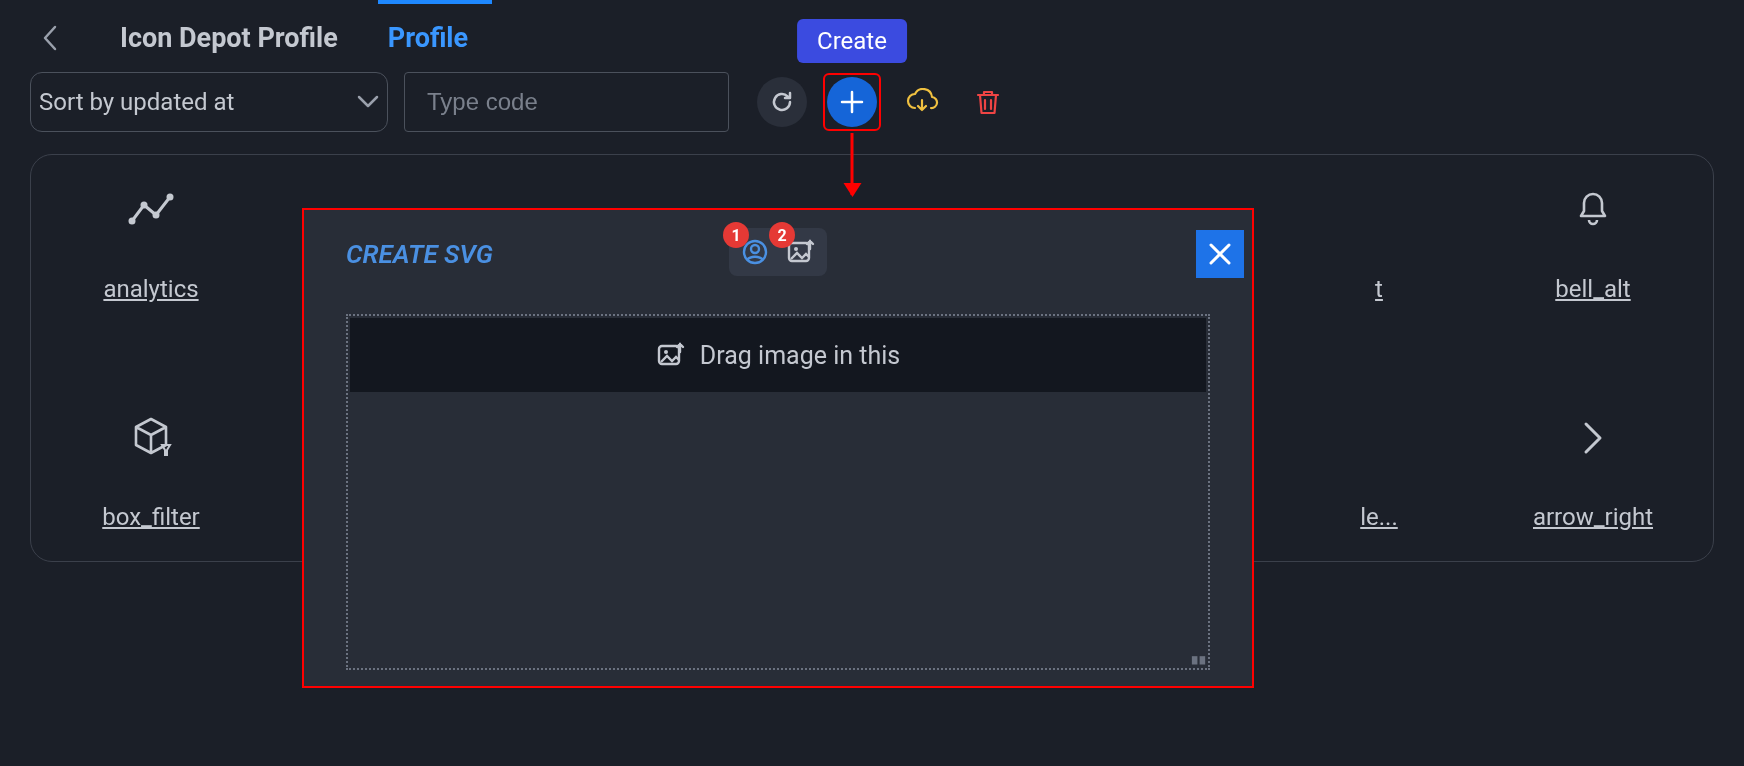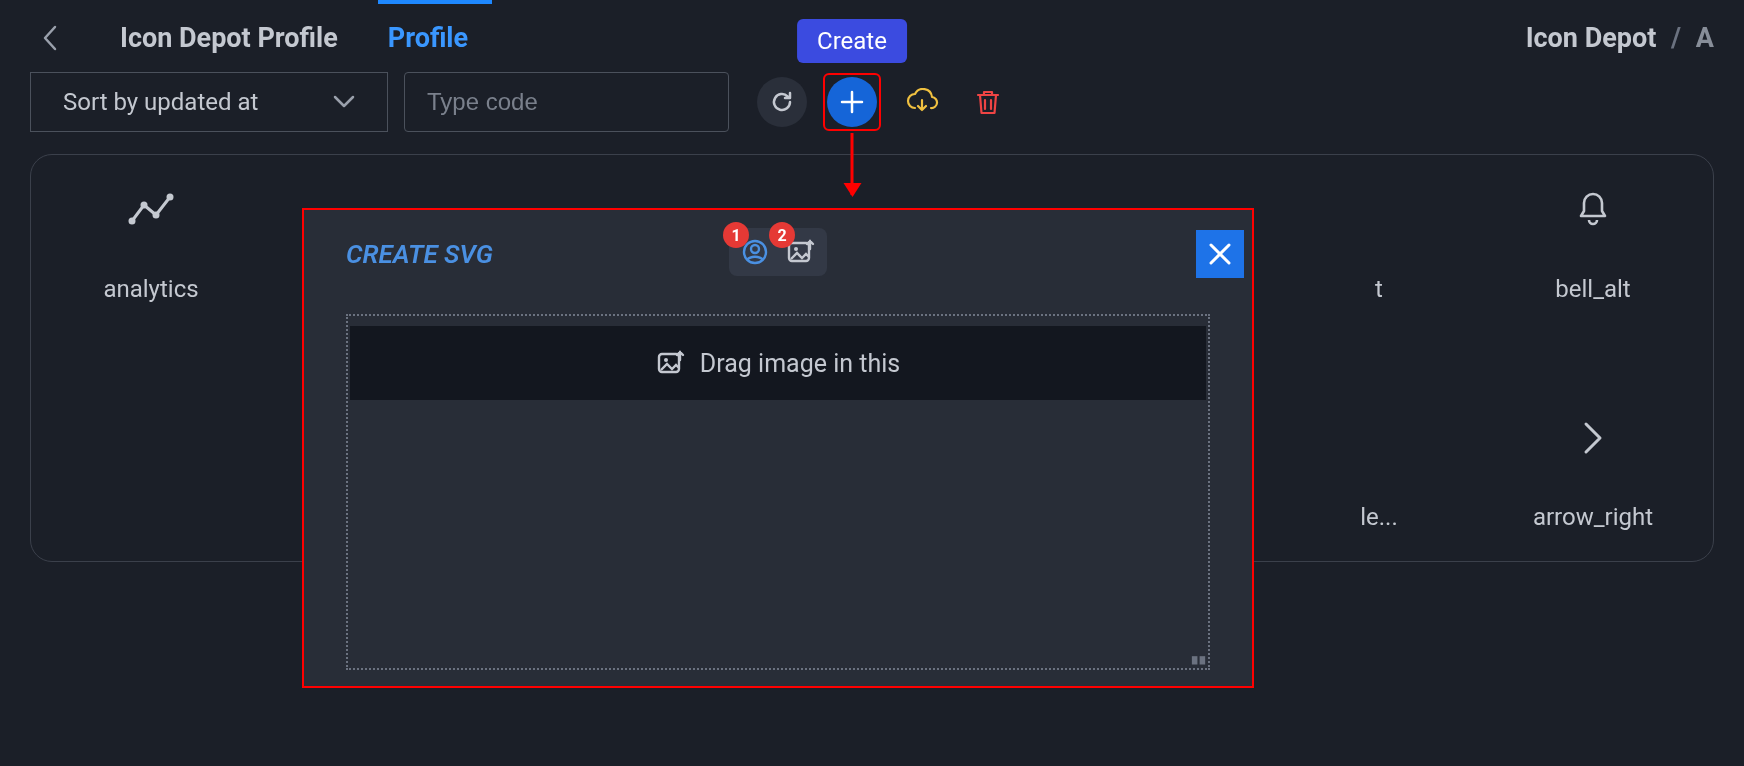--- a/index.html
+++ b/index.html
@@ -45,24 +45,24 @@
   .breadcrumb .cut { color:#888e99; }
   .toolbar {
     display:flex;
     align-items:center;
     padding: 0 30px;
     gap:16px;
   }
   .sort-select {
     width:358px; height:60px;
     border:1px solid #4b515c;
-    border-radius:0;
+    border-radius:12px;
     background:transparent;
     display:flex; align-items:center;
-    padding:0 32px;
+    padding:0 8px;
     font-size:24px;
     color:#c4c8d0;
     cursor:pointer;
     position:relative;
   }
   .sort-select .chev {
     margin-left:auto;
     color:#9aa0ac;
   }
   .code-input {
@@ -116,21 +116,21 @@
     border-top:14px solid #ff0000;
   }
   .grid-area {
     margin:22px 30px 0 30px;
     border:1px solid #3b404b;
     border-radius:22px;
     padding:30px 20px;
     display:flex;
     gap:84px;
   }
-  .col { width:200px; display:flex; flex-direction:column; gap:110px; align-items:center;}
+  .col { width:200px; display:flex; flex-direction:column; gap:110px; align-items:center;text-decoration:underline;}
   .cell { display:flex; flex-direction:column; align-items:center; gap:40px; cursor:pointer;}
   .cell-icon { color:#c4c8d0; height:50px; display:flex; align-items:center; justify-content:center;}
   .cell-label { font-size:24px; color:#c4c8d0; text-align:center; white-space:nowrap; overflow:hidden; text-overflow:ellipsis; max-width:190px;}
   .truncated { color:#c4c8d0; }
   .modal {
     position:absolute;
     top:208px; left:302px;
     width:952px; height:480px;
     background:#282d37;
     border:2px solid #ff0000;
@@ -183,21 +183,21 @@
     display:flex; align-items:center; justify-content:center;
     cursor:pointer;
   }
   .dropzone {
     margin:18px 42px 20px 42px;
     border:2px dotted #6b7280;
     height:356px;
     position:relative;
   }
   .drop-bar {
-    margin:10px 2px 0 2px;
+    margin:2px 2px 0 2px;
     height:74px;
     background:#13171f;
     display:flex; align-items:center; justify-content:center;
     gap:14px;
     color:#c4c8d0;
     font-size:25px;
   }
   .resize-handle {
     position:absolute;
     right:6px; bottom:4px;
@@ -213,25 +213,20 @@
 <div class="top-indicator"></div>
 
 <div class="header">
   <div class="back-btn">
     <svg width="16" height="26" viewBox="0 0 16 26">
         <path d="M13 2 L3 13 L13 24" stroke="currentColor" stroke-width="2.5" fill="none" stroke-linecap="round" stroke-linejoin="round"></path>
       </svg>
   </div>
   <div class="tab">Icon Depot Profile</div>
   <div class="tab active">Profile</div>
-  <div class="breadcrumb">
-    <span>Icon Depot</span>
-    <span class="sep">/</span>
-    <span class="cut">A</span>
-  </div>
 </div>
 
 <div class="toolbar">
   <div class="sort-select">
     <span>Sort by updated at</span>
     <span class="chev">
       <svg width="22" height="14" viewBox="0 0 22 14">
           <path d="M2 2 L11 11 L20 2" stroke="currentColor" stroke-width="2.5" fill="none" stroke-linecap="round" stroke-linejoin="round"></path>
         </svg>
     </span>
@@ -271,20 +266,29 @@
       <div class="cell-icon">
         <svg width="46" height="38" viewBox="0 0 46 38">
             <path d="M4 30 L16 14 L28 24 L42 6" stroke="currentColor" stroke-width="3" fill="none" stroke-linecap="round" stroke-linejoin="round"></path>
             <circle cx="4" cy="30" r="3.5" fill="currentColor"></circle>
             <circle cx="16" cy="14" r="3.5" fill="currentColor"></circle>
             <circle cx="28" cy="24" r="3.5" fill="currentColor"></circle>
             <circle cx="42" cy="6" r="3.5" fill="currentColor"></circle>
           </svg>
       </div>
       <div class="cell-label">analytics</div>
+    </div>
+    <div class="cell">
+      <div class="cell-icon">
+        <svg width="46" height="46" viewBox="0 0 46 46">
+            <path d="M23 4 L38 12 v18 L23 38 L8 30 V12 Z M8 12 L23 20 L38 12 M23 20 v18" stroke="currentColor" stroke-width="2.6" fill="none" stroke-linejoin="round"></path>
+            <path d="M34 30 h8 l-3 5 v5 h-2 v-5 z" stroke="currentColor" stroke-width="2" fill="none"></path>
+          </svg>
+      </div>
+      <div class="cell-label">box_filter</div>
     </div>
   </div>
 
   <div class="col" style="width:40px">
     <div class="cell">
       <div class="cell-icon"></div>
       <div class="cell-label truncated">a</div>
     </div>
   </div>
 

